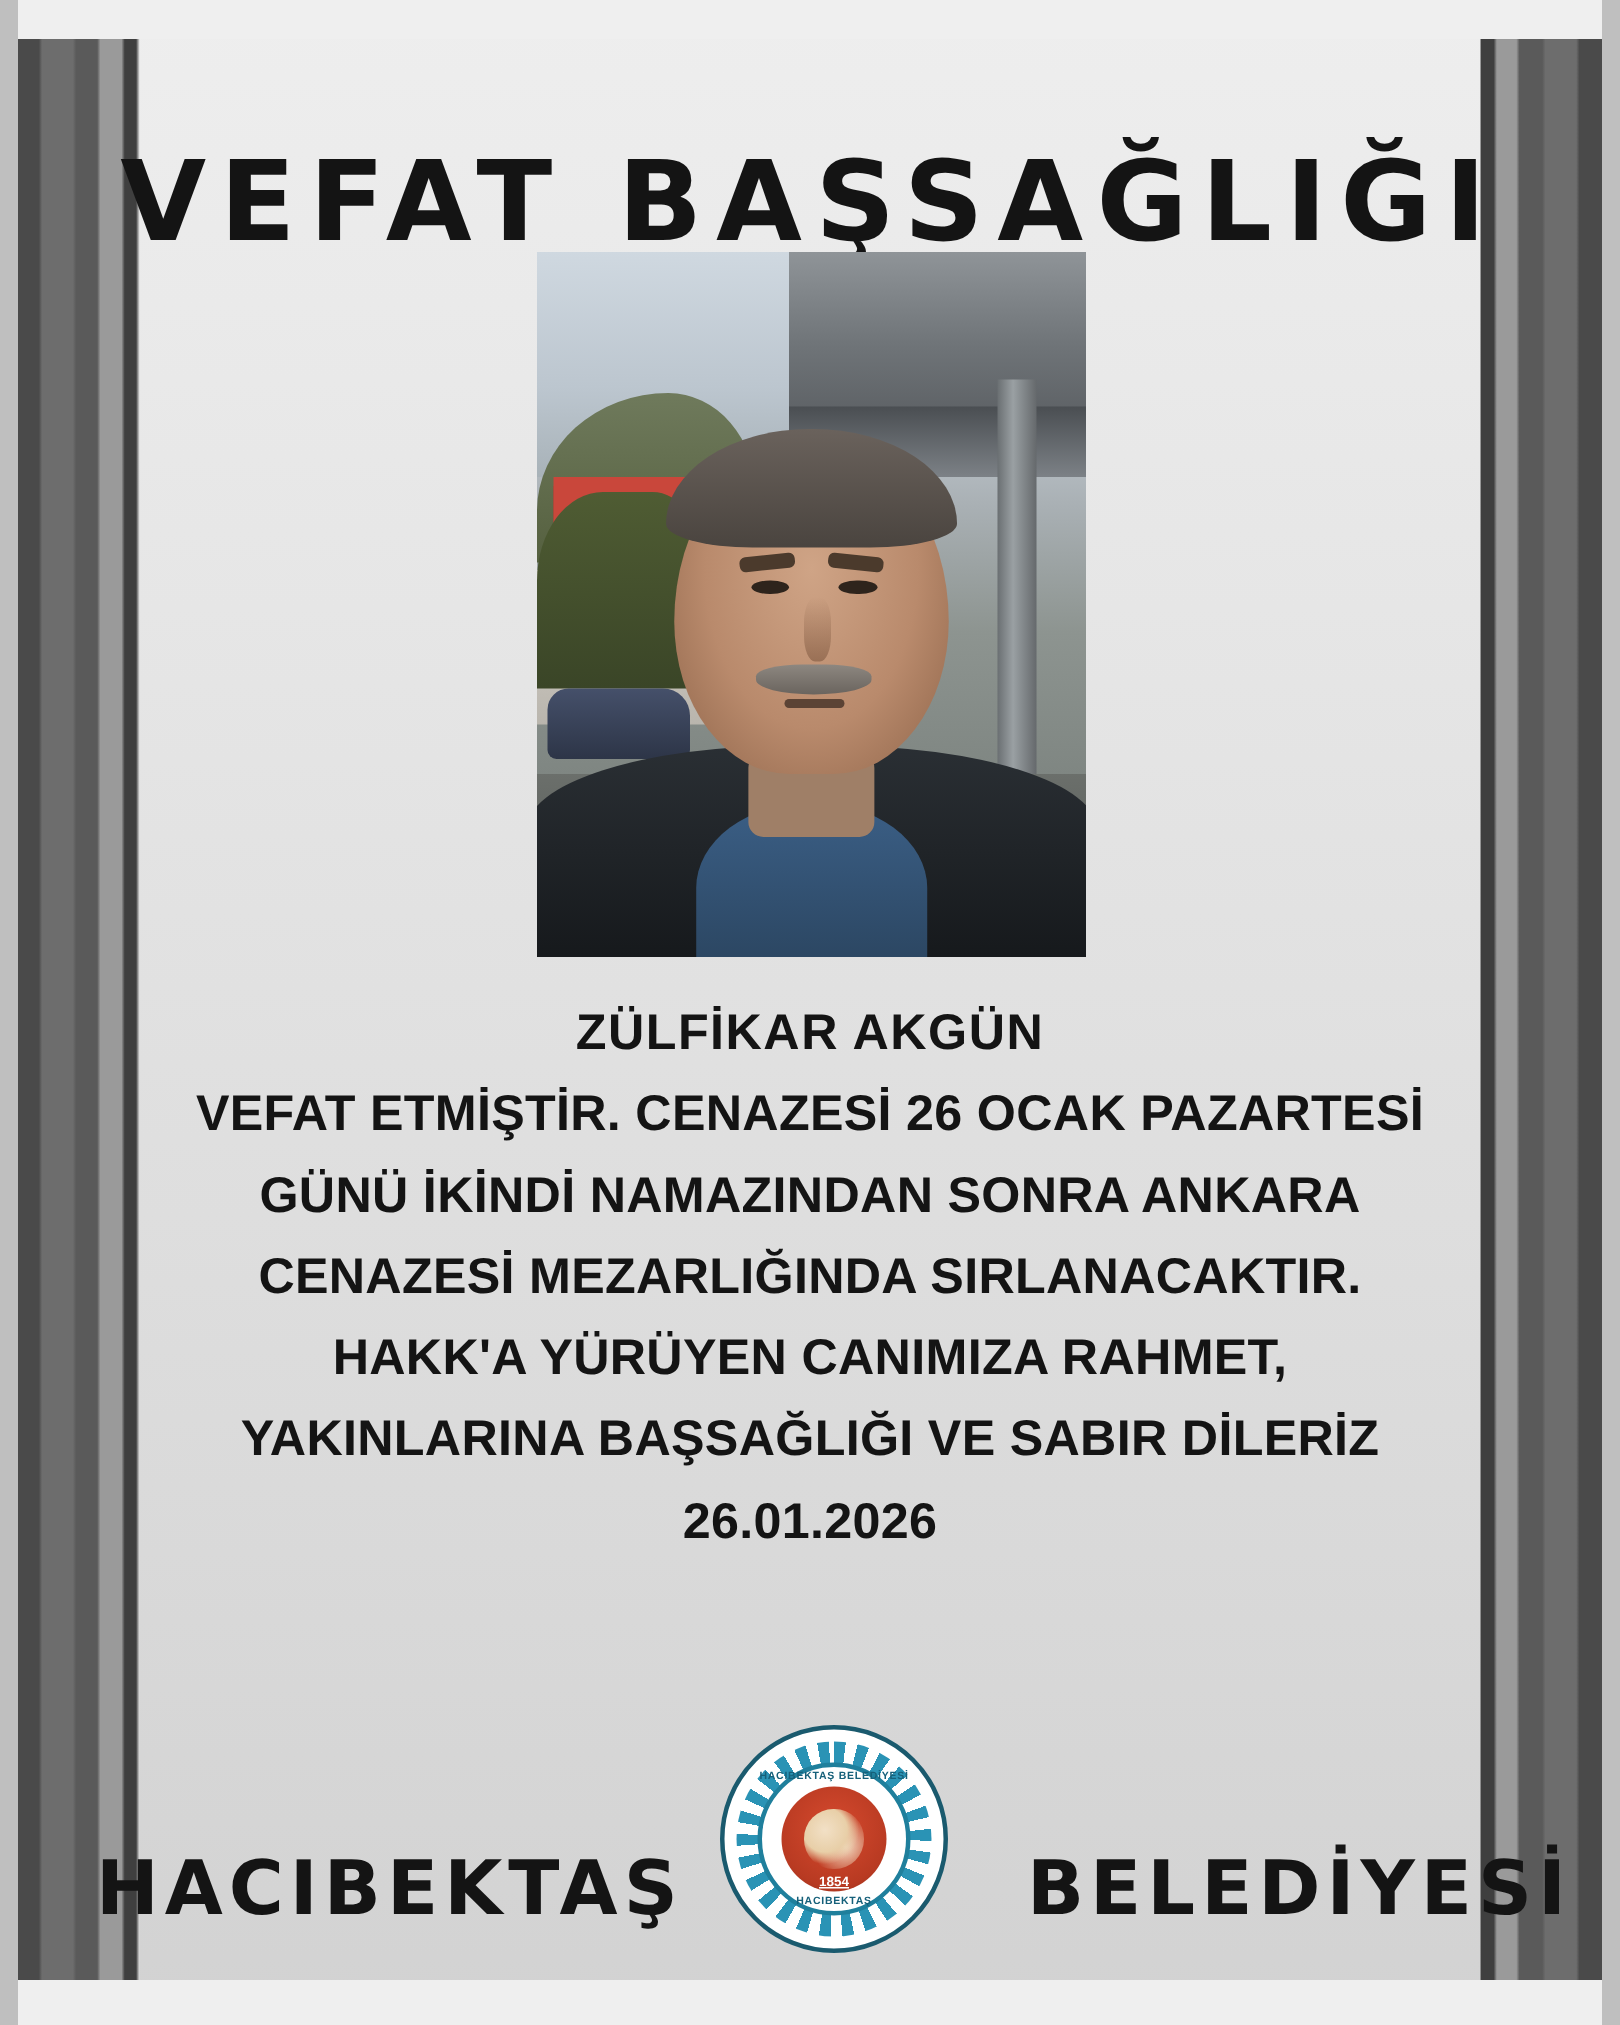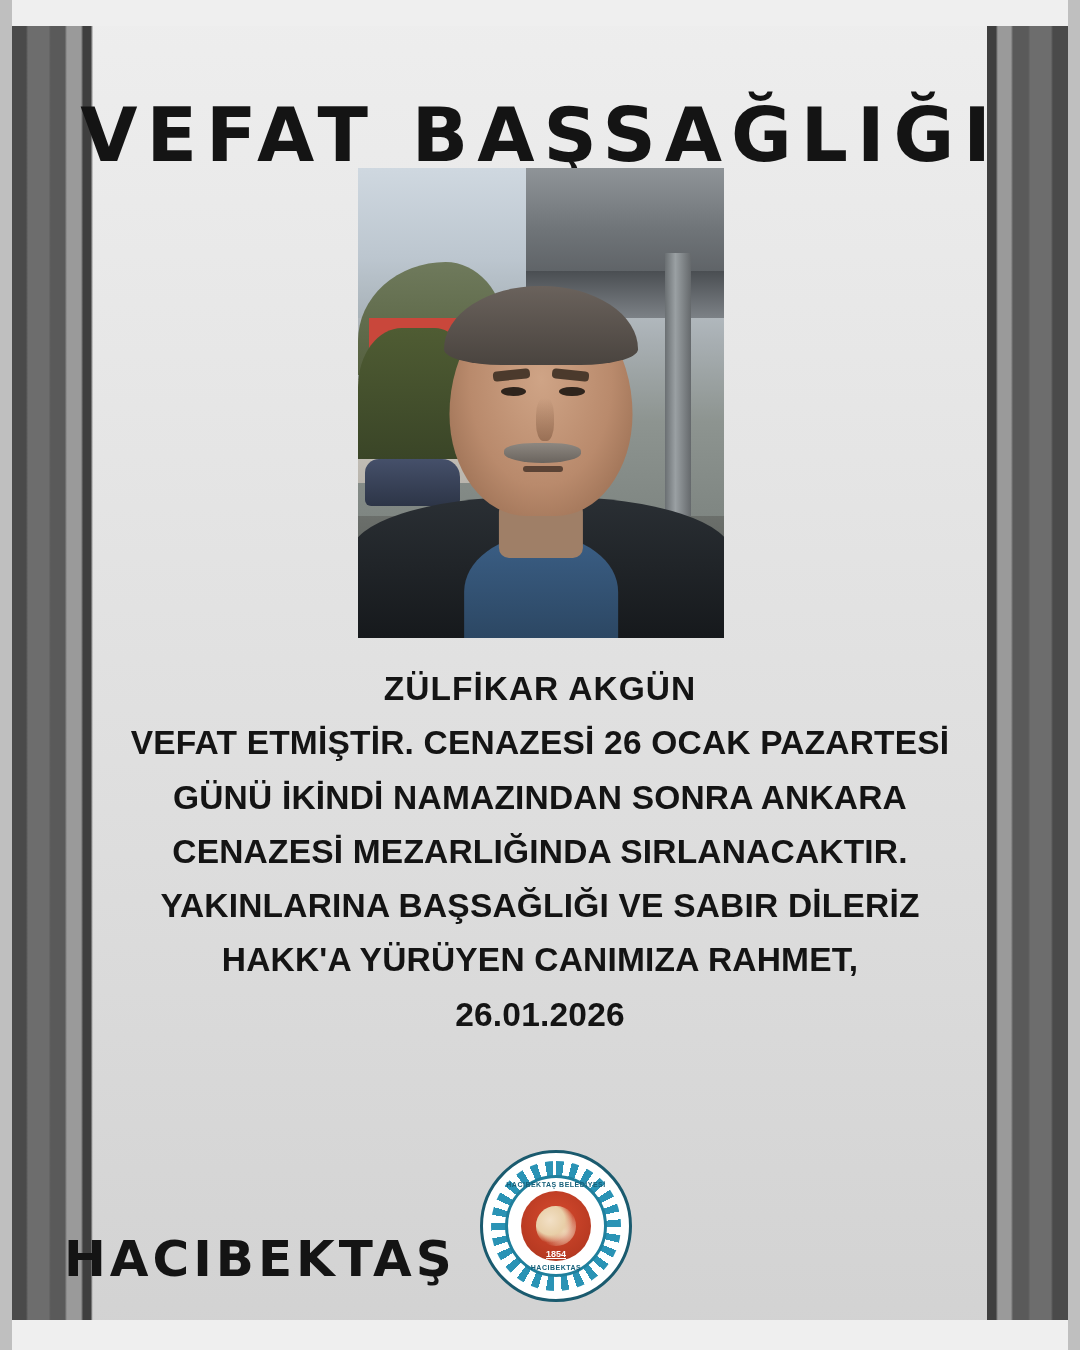--- a/index.html
+++ b/index.html
@@ -375,34 +375,35 @@
       <div class="ph-mustache"></div>
       <div class="ph-mouth"></div>
     </div>
   </div>
 
   <div class="msg">
     <span class="line name">ZÜLFİKAR AKGÜN</span>
     <span class="line">VEFAT ETMİŞTİR. CENAZESİ 26 OCAK PAZARTESİ</span>
     <span class="line">GÜNÜ İKİNDİ NAMAZINDAN SONRA ANKARA</span>
     <span class="line">CENAZESİ MEZARLIĞINDA SIRLANACAKTIR.</span>
+    <span class="line">HAKK'A YÜRÜYEN CANIMIZA RAHMET,</span>
     <span class="line">YAKINLARINA BAŞSAĞLIĞI VE SABIR DİLERİZ</span>
-    <span class="line">HAKK'A YÜRÜYEN CANIMIZA RAHMET,</span>
     <span class="line">26.01.2026</span>
   </div>
 
   <div class="footer">
     <div class="footer-left">HACIBEKTAŞ</div>
 
     <div class="logo">
       <div class="ring-outer"></div>
       <div class="ring-mid"></div>
       <div class="ring-text-top">HACIBEKTAŞ BELEDİYESİ</div>
       <div class="ring-text-bottom">HACIBEKTAŞ</div>
       <div class="core">
         <div class="core-figure"></div>
       </div>
       <div class="year">1854</div>
     </div>
 
+    <div class="footer-right">BELEDİYESİ</div>
   </div>
 
 </div>
 
 </body></html>

